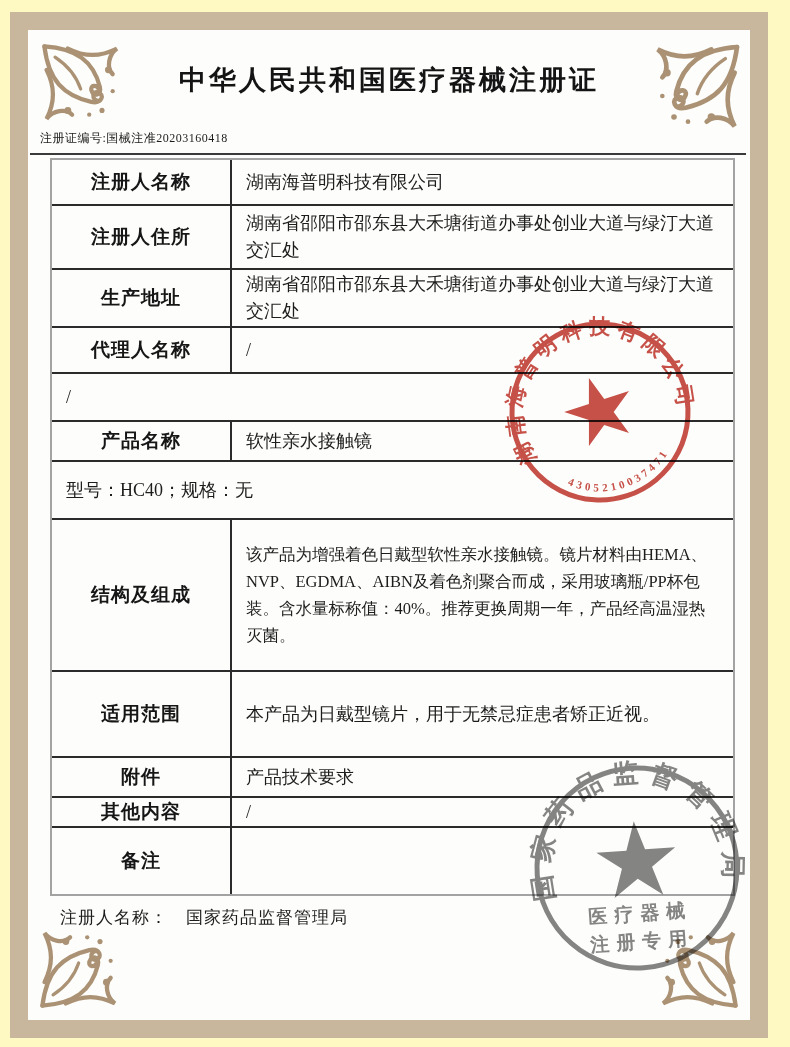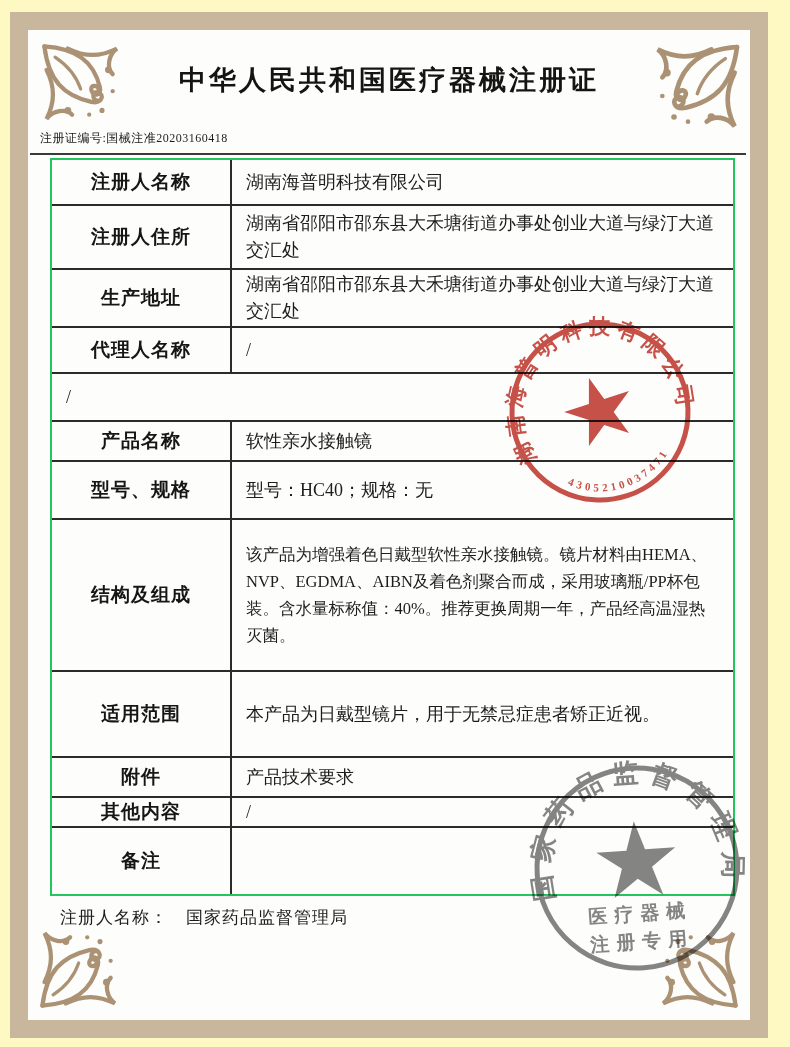--- a/index.html
+++ b/index.html
@@ -15,21 +15,21 @@
   .orn-bl { left:8px;   bottom:8px; transform:scaleY(-1); }
   .orn-br { right:8px;  bottom:8px; transform:scale(-1,-1); }
 
   .title { position:absolute; left:0; top:32px; width:100%; text-align:center;
            font-size:27px; font-weight:bold; letter-spacing:3px; color:#141414; }
 
   .regline { position:absolute; left:12px; top:100px; font-size:12px; color:#1c1c1c; letter-spacing:.5px; }
   .sep { position:absolute; left:2px; top:123px; width:716px; height:2px; background:#3a3a3a; }
 
   .table { position:absolute; left:22px; top:128px; width:685px;
-           border:2px solid #22c55e; background:transparent; }
+           border:2px solid #a3a3a3; background:transparent; }
   .trow { display:flex; border-bottom:2px solid #2b2b2b; }
   .trow:last-child { border-bottom:none; }
   .tlabel { width:180px; flex:0 0 180px; border-right:2px solid #2b2b2b;
             display:flex; align-items:center; justify-content:center;
             font-size:19px; font-weight:bold; color:#161616; letter-spacing:1px; text-align:center; }
   .tvalue { flex:1; display:flex; align-items:center;
             font-size:18px; color:#1d1d1d; padding:3px 12px 3px 14px; line-height:27px; }
   .trow:nth-child(1){height:46px} .trow:nth-child(2){height:64px}
   .trow:nth-child(3){height:58px} .trow:nth-child(4){height:46px}
   .trow:nth-child(5){height:48px} .trow:nth-child(6){height:40px}
@@ -159,21 +159,20 @@
               <span>/</span>
             </div>
         </div>
         <div class="trow">
           <div class="tlabel">产品名称</div>
           <div class="tvalue">
               <span>软性亲水接触镜</span>
             </div>
         </div>
         <div class="trow">
-          <div class="tlabel">型号、规格</div>
           <div class="tvalue">
               <span>型号：HC40；规格：无</span>
             </div>
         </div>
         <div class="trow">
           <div class="tlabel">结构及组成</div>
           <div class="tvalue">
               <span>该产品为增强着色日戴型软性亲水接触镜。镜片材料由HEMA、NVP、EGDMA、AIBN及着色剂聚合而成，采用玻璃瓶/PP杯包装。含水量标称值：40%。推荐更换周期一年，产品经高温湿热灭菌。</span>
             </div>
         </div>

